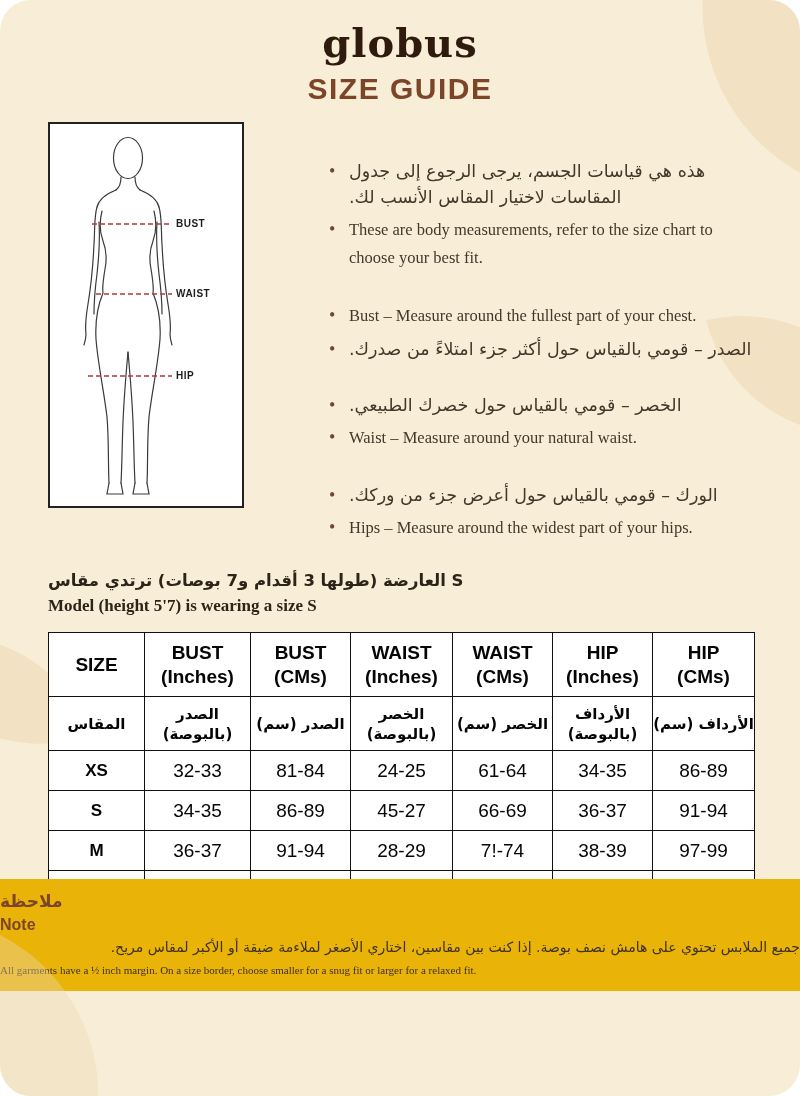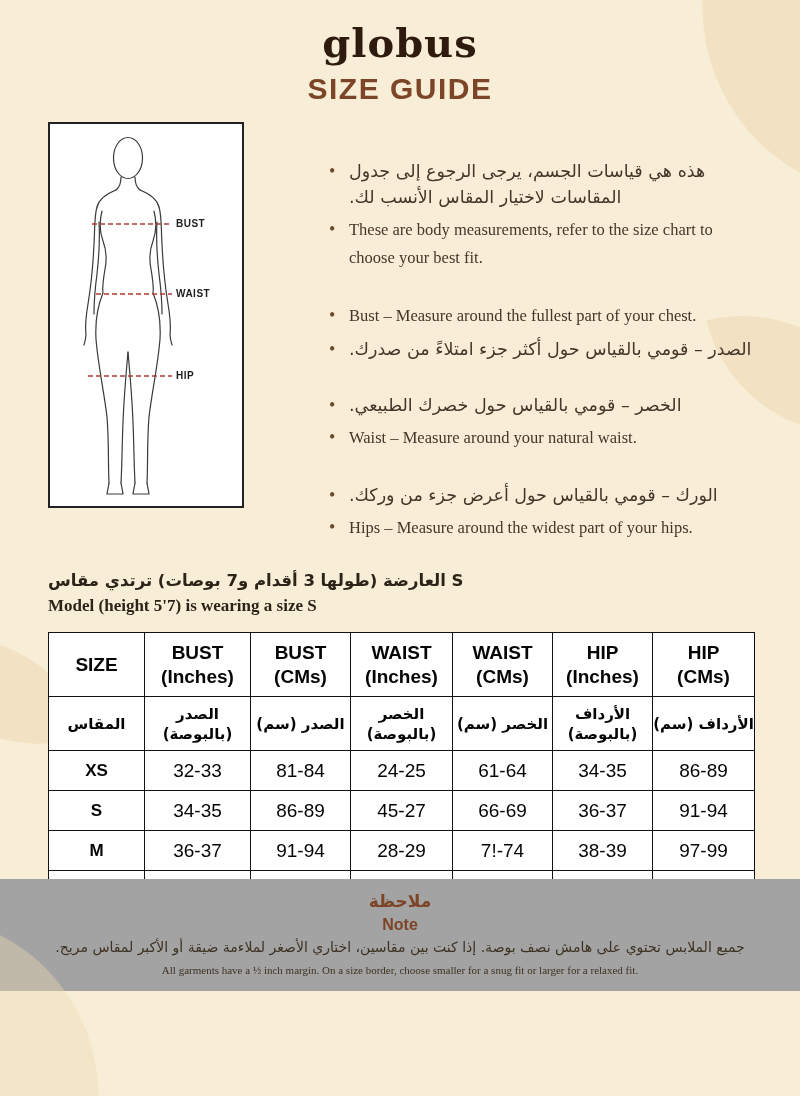--- a/index.html
+++ b/index.html
@@ -1,18 +1,18 @@
 <!DOCTYPE html>
 <html><head>
 <meta charset="utf-8">
 <style>
   * { margin:0; padding:0; box-sizing:border-box; }
   html,body { width:800px; }
   body { font-family:"Liberation Serif","DejaVu Sans",serif; }
-  .page { position:relative; width:800px; height:1096px; background:#f8eed8; overflow:hidden; }
+  .page { position:relative; width:800px; height:1096px; background:#f8eed8; overflow:hidden;border-radius:31px; }
 
   
   .leaf { position:absolute; background:#ecd9b2; border-radius:0 100% 0 100%; opacity:.55; z-index:0; }
   .leaf1 { width:190px; height:190px; top:-40px; right:-62px; transform:rotate(24deg); }
   .leaf2 { width:150px; height:150px; top:300px; right:-72px; transform:rotate(-14deg); }
   .leaf3 { width:150px; height:150px; top:615px; left:-80px; transform:rotate(160deg); }
   .leaf4 { width:180px; height:180px; bottom:-46px; left:-52px; transform:rotate(205deg); z-index:2; opacity:.4; }
 
   .layer { position:relative; z-index:1; }
 
@@ -42,22 +42,22 @@
   .size-table { margin:14px 48px 0 48px; width:706px; border-collapse:collapse; background:#ffffff;
                 table-layout:fixed; font-family:"Liberation Sans","DejaVu Sans",sans-serif; }
   .size-table th, .size-table td { border:1.5px solid #111; text-align:center; vertical-align:middle; color:#050505; }
   th.en-h { height:64px; font-size:19px; font-weight:700; }
   th.en-h div { line-height:24px; }
   th.ar-h { height:54px; font-size:15px; font-weight:700; direction:rtl; font-family:"DejaVu Sans",sans-serif; }
   th.ar-h div { line-height:20px; }
   .size-table td { height:40px; font-size:19px; font-weight:400; }
   td.size-cell { font-weight:700; font-size:17px; }
 
-  .note-band { position:absolute; left:0; right:0; bottom:0; height:112px; background:#a3a3a3;
-               text-align:center; padding-top:10px; z-index:1; }
+  .note-band { position:absolute; left:0; right:0; bottom:0; height:112px; background:#eab308;
+               padding-top:10px; z-index:1; }
   .note-title-ar { font-family:"DejaVu Sans",sans-serif; font-size:17px; line-height:24px; font-weight:700; color:#7c4527; }
   .note-title-en { font-family:"Liberation Sans",sans-serif; font-size:16px; line-height:23px; font-weight:700; color:#7c4527; }
   .note-body-ar { direction:rtl; unicode-bidi:isolate; font-family:"DejaVu Sans",sans-serif; font-size:14px;
                   line-height:23px; color:#3d3122; white-space:nowrap; }
   .note-body-en { font-size:11px; line-height:22px; color:#3d3122; white-space:nowrap; }
 </style>
 </head>
 <body>
 
 <div class="page">

